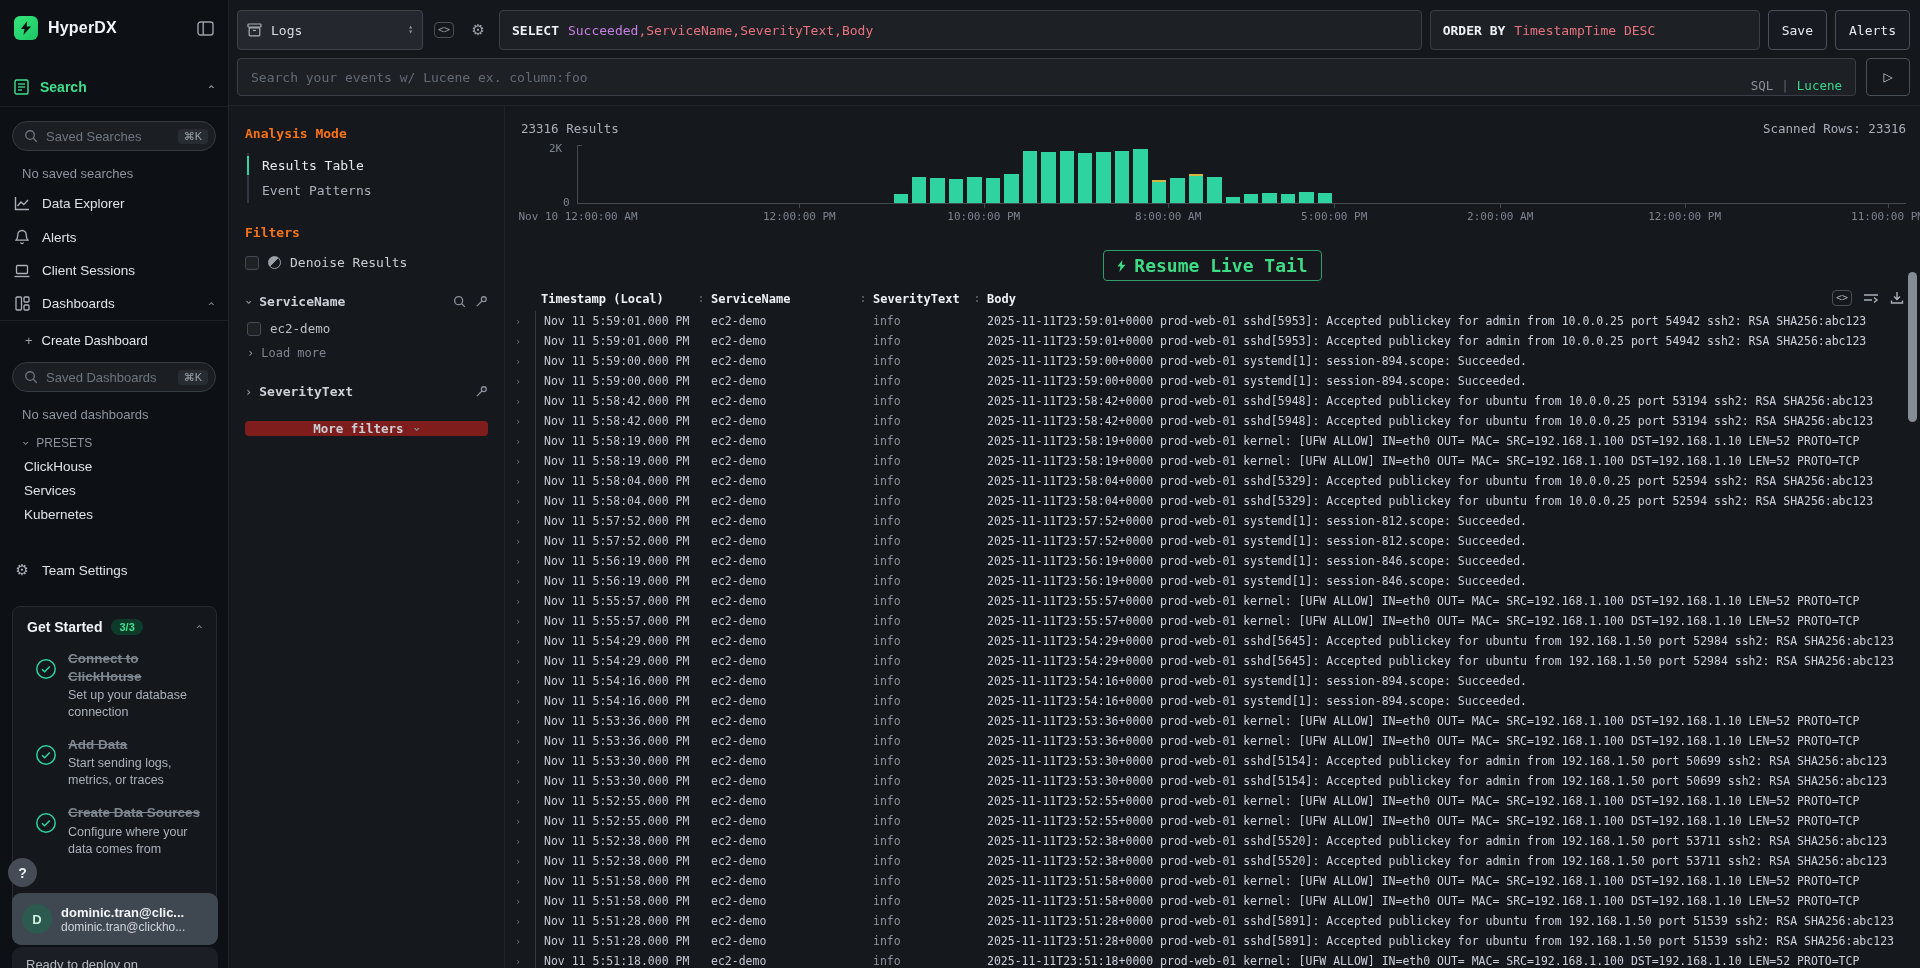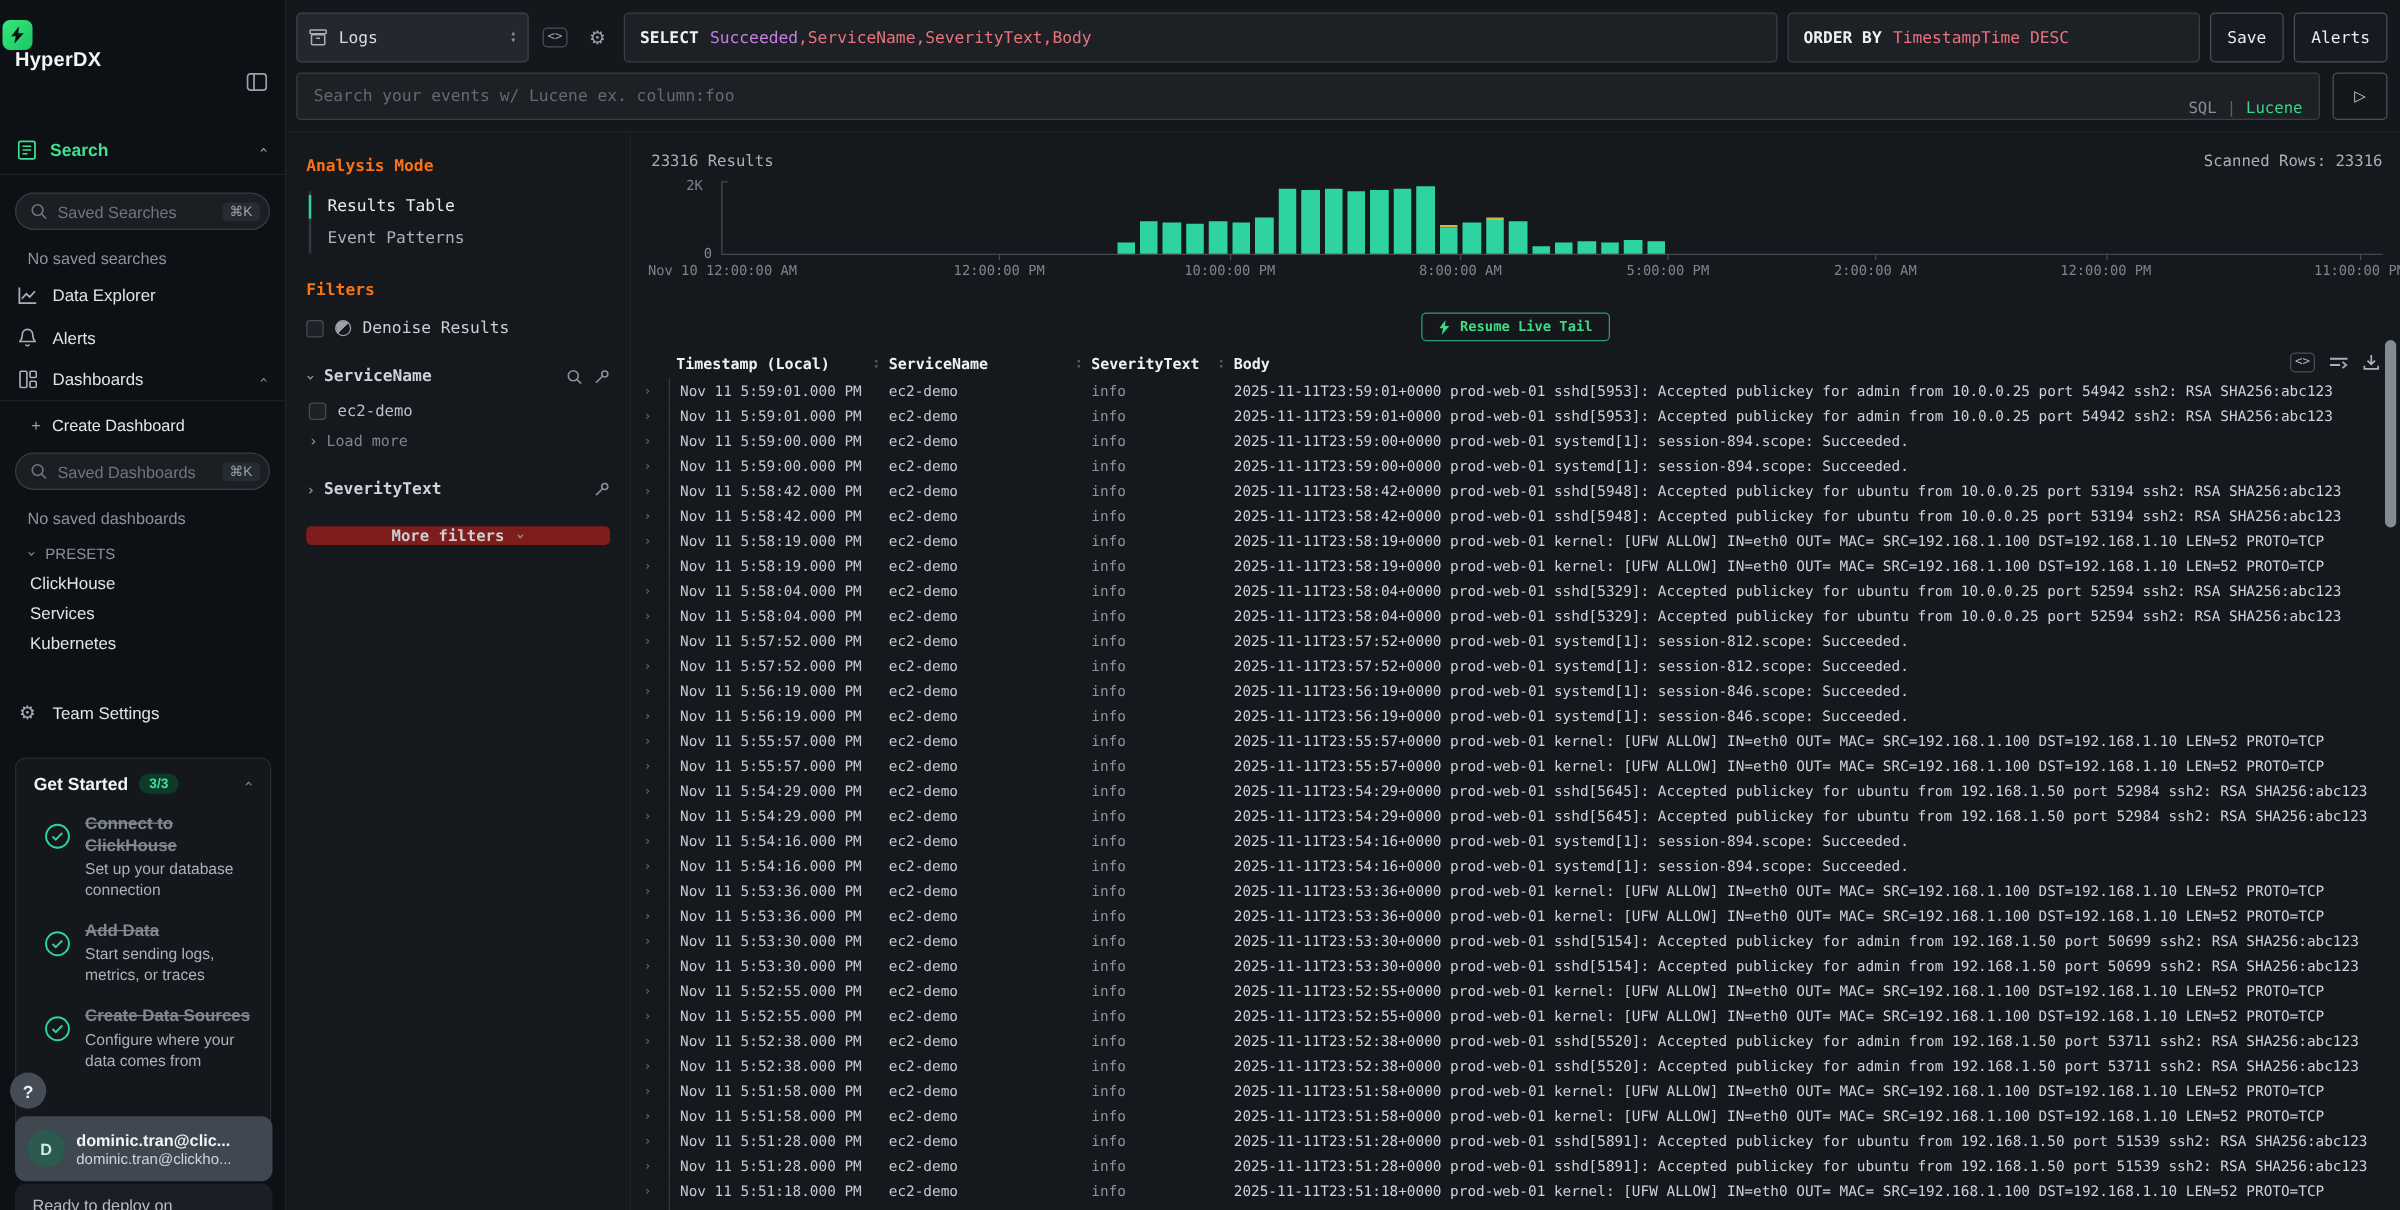--- a/index.html
+++ b/index.html
@@ -3,21 +3,21 @@
 <meta charset="utf-8">
 <style>
   * { margin:0; padding:0; box-sizing:border-box; }
   html,body { width:1920px; height:968px; overflow:hidden; }
   body { background:#101318; color:#d6dce2; font-family:"Liberation Sans",sans-serif; font-size:13px; }
   .mono { font-family:"DejaVu Sans Mono",monospace; }
   .app { display:flex; height:100%; }
 
   
   .sidebar { width:229px; flex-shrink:0; background:#0d1015; border-right:1px solid #22262c; position:relative; }
-  .logo-row { display:flex; align-items:flex-start; padding:16px 14px 0 2px;flex-direction:column; }
+  .logo-row { display:flex; align-items:center; padding:16px 14px 0 14px; }
   .logo-badge { width:24px; height:24px; border-radius:6px; background:linear-gradient(135deg,#35e87a,#1cc565); display:flex; align-items:center; justify-content:center; }
   .logo-text { font-weight:bold; font-size:16px; margin-left:10px; color:#f2f5f7; letter-spacing:.2px; }
   .collapse-btn { margin-left:auto; color:#9aa1a8; display:flex; cursor:pointer; }
   .nav-head { display:flex; align-items:center; gap:11px; padding:11px 14px; margin-top:28px; color:#3fe08d; font-weight:bold; font-size:14px; border-bottom:1px solid #1d2127; }
   .nav-head .chev-right { margin-left:auto; }
   .pill-input { margin:14px 12px 0 12px; height:30px; border-radius:15px; background:#1b1f24; border:1px solid #363c43; display:flex; align-items:center; gap:8px; padding:0 7px 0 11px; color:#6e767e; }
   .kbd { margin-left:auto; background:#272c32; border-radius:4px; padding:1px 6px; font-size:11px; color:#9aa1a8; }
   .muted-line { padding:15px 0 0 22px; color:#8d949c; }
   .nav-item { display:flex; align-items:center; gap:12px; padding:9px 14px; color:#dfe4e9; font-size:13.5px; cursor:pointer; }
   .nav-item .icon { color:#aab1b8; display:flex; width:16px; justify-content:center; }
@@ -99,21 +99,21 @@
   .ylab { position:absolute; font-size:11px; color:#7c848c; }
   .plot { position:absolute; left:56px; right:4px; top:4px; bottom:16px; border-left:1px solid #434a52; border-bottom:1px solid #434a52; }
   .plot::before { content:""; position:absolute; left:-1px; top:-1px; width:5px; height:1px; background:#434a52; }
   .bar { position:absolute; bottom:0; display:flex; flex-direction:column; }
   .bar .seg-warn { background:#d3b53c; }
   .bar .seg-info { background:#2ed3a0; }
   .tick { position:absolute; top:100%; width:1px; height:5px; background:#434a52; }
   .xlab { position:absolute; top:100%; margin-top:7px; transform:translateX(-50%); font-size:11px; color:#7c848c; white-space:nowrap; }
 
   .livetail-row { display:flex; justify-content:center; margin-top:30px; }
-  .livetail { display:flex; align-items:center; gap:8px; border:1px solid #2f9e68; border-radius:4px; color:#3ddc84; font-weight:bold; font-size:11px; padding:4px 13px; background:rgba(21,24,29,.6); cursor:pointer; }
+  .livetail { display:flex; align-items:center; gap:8px; border:1px solid #2f9e68; border-radius:4px; color:#3ddc84; font-weight:bold; font-size:18px; padding:4px 13px; background:rgba(21,24,29,.6); cursor:pointer; }
 
   .table { margin-top:6px; position:relative; }
   .thead { display:grid; grid-template-columns:30px 170px 162px 114px 1fr; height:24px; align-items:center; font-size:12px; font-weight:bold; color:#eef2f5; }
   .hc { position:relative; padding-left:6px; white-space:nowrap; }
   .hc.sep::before { content:""; position:absolute; left:-5px; top:4px; bottom:4px; border-left:2px dotted #4d545c; }
   .table-icons { position:absolute; right:16px; top:3px; display:flex; gap:11px; align-items:center; color:#aab1b8; background:#15181d; padding-left:6px; }
   .table-icons .it { cursor:pointer; display:flex; }
   #rows { }
   .trow { display:grid; grid-template-columns:30px 170px 162px 114px 1fr; height:20px; align-items:stretch; font-size:11.5px; white-space:nowrap; cursor:pointer; }
   .trow span { display:flex; align-items:center; }
@@ -182,20 +182,29 @@
       <span>Data Explorer</span>
     </div>
     <div class="nav-item">
       <span class="icon">
         <svg class="ic" width="14" height="16" viewBox="0 0 14 16">
             <path d="M7 1.5c-2.6 0-4.2 2-4.2 4.4 0 3-1.3 4.6-1.8 5.3h12c-.5-.7-1.8-2.3-1.8-5.3C11.2 3.5 9.6 1.5 7 1.5z" fill="none" stroke="currentColor" stroke-width="1.3"></path>
             <path d="M5.5 13.6a1.6 1.6 0 003 0" fill="none" stroke="currentColor" stroke-width="1.3"></path>
           </svg>
       </span>
       <span>Alerts</span>
+    </div>
+    <div class="nav-item">
+      <span class="icon">
+        <svg class="ic" width="16" height="14" viewBox="0 0 16 14">
+            <rect x="2.5" y="1.5" width="11" height="8" rx="1" fill="none" stroke="currentColor" stroke-width="1.3"></rect>
+            <line x1="0.5" y1="12.5" x2="15.5" y2="12.5" stroke="currentColor" stroke-width="1.3"></line>
+          </svg>
+      </span>
+      <span>Client Sessions</span>
     </div>
     <div class="nav-item bordered">
       <span class="icon">
         <svg class="ic" width="15" height="15" viewBox="0 0 15 15">
             <rect x="1" y="1" width="5.5" height="13" rx="1" fill="none" stroke="currentColor" stroke-width="1.3"></rect>
             <rect x="9" y="1" width="5" height="5" rx="1" fill="none" stroke="currentColor" stroke-width="1.3"></rect>
             <rect x="9" y="9" width="5" height="5" rx="1" fill="none" stroke="currentColor" stroke-width="1.3"></rect>
           </svg>
       </span>
       <span>Dashboards</span>

